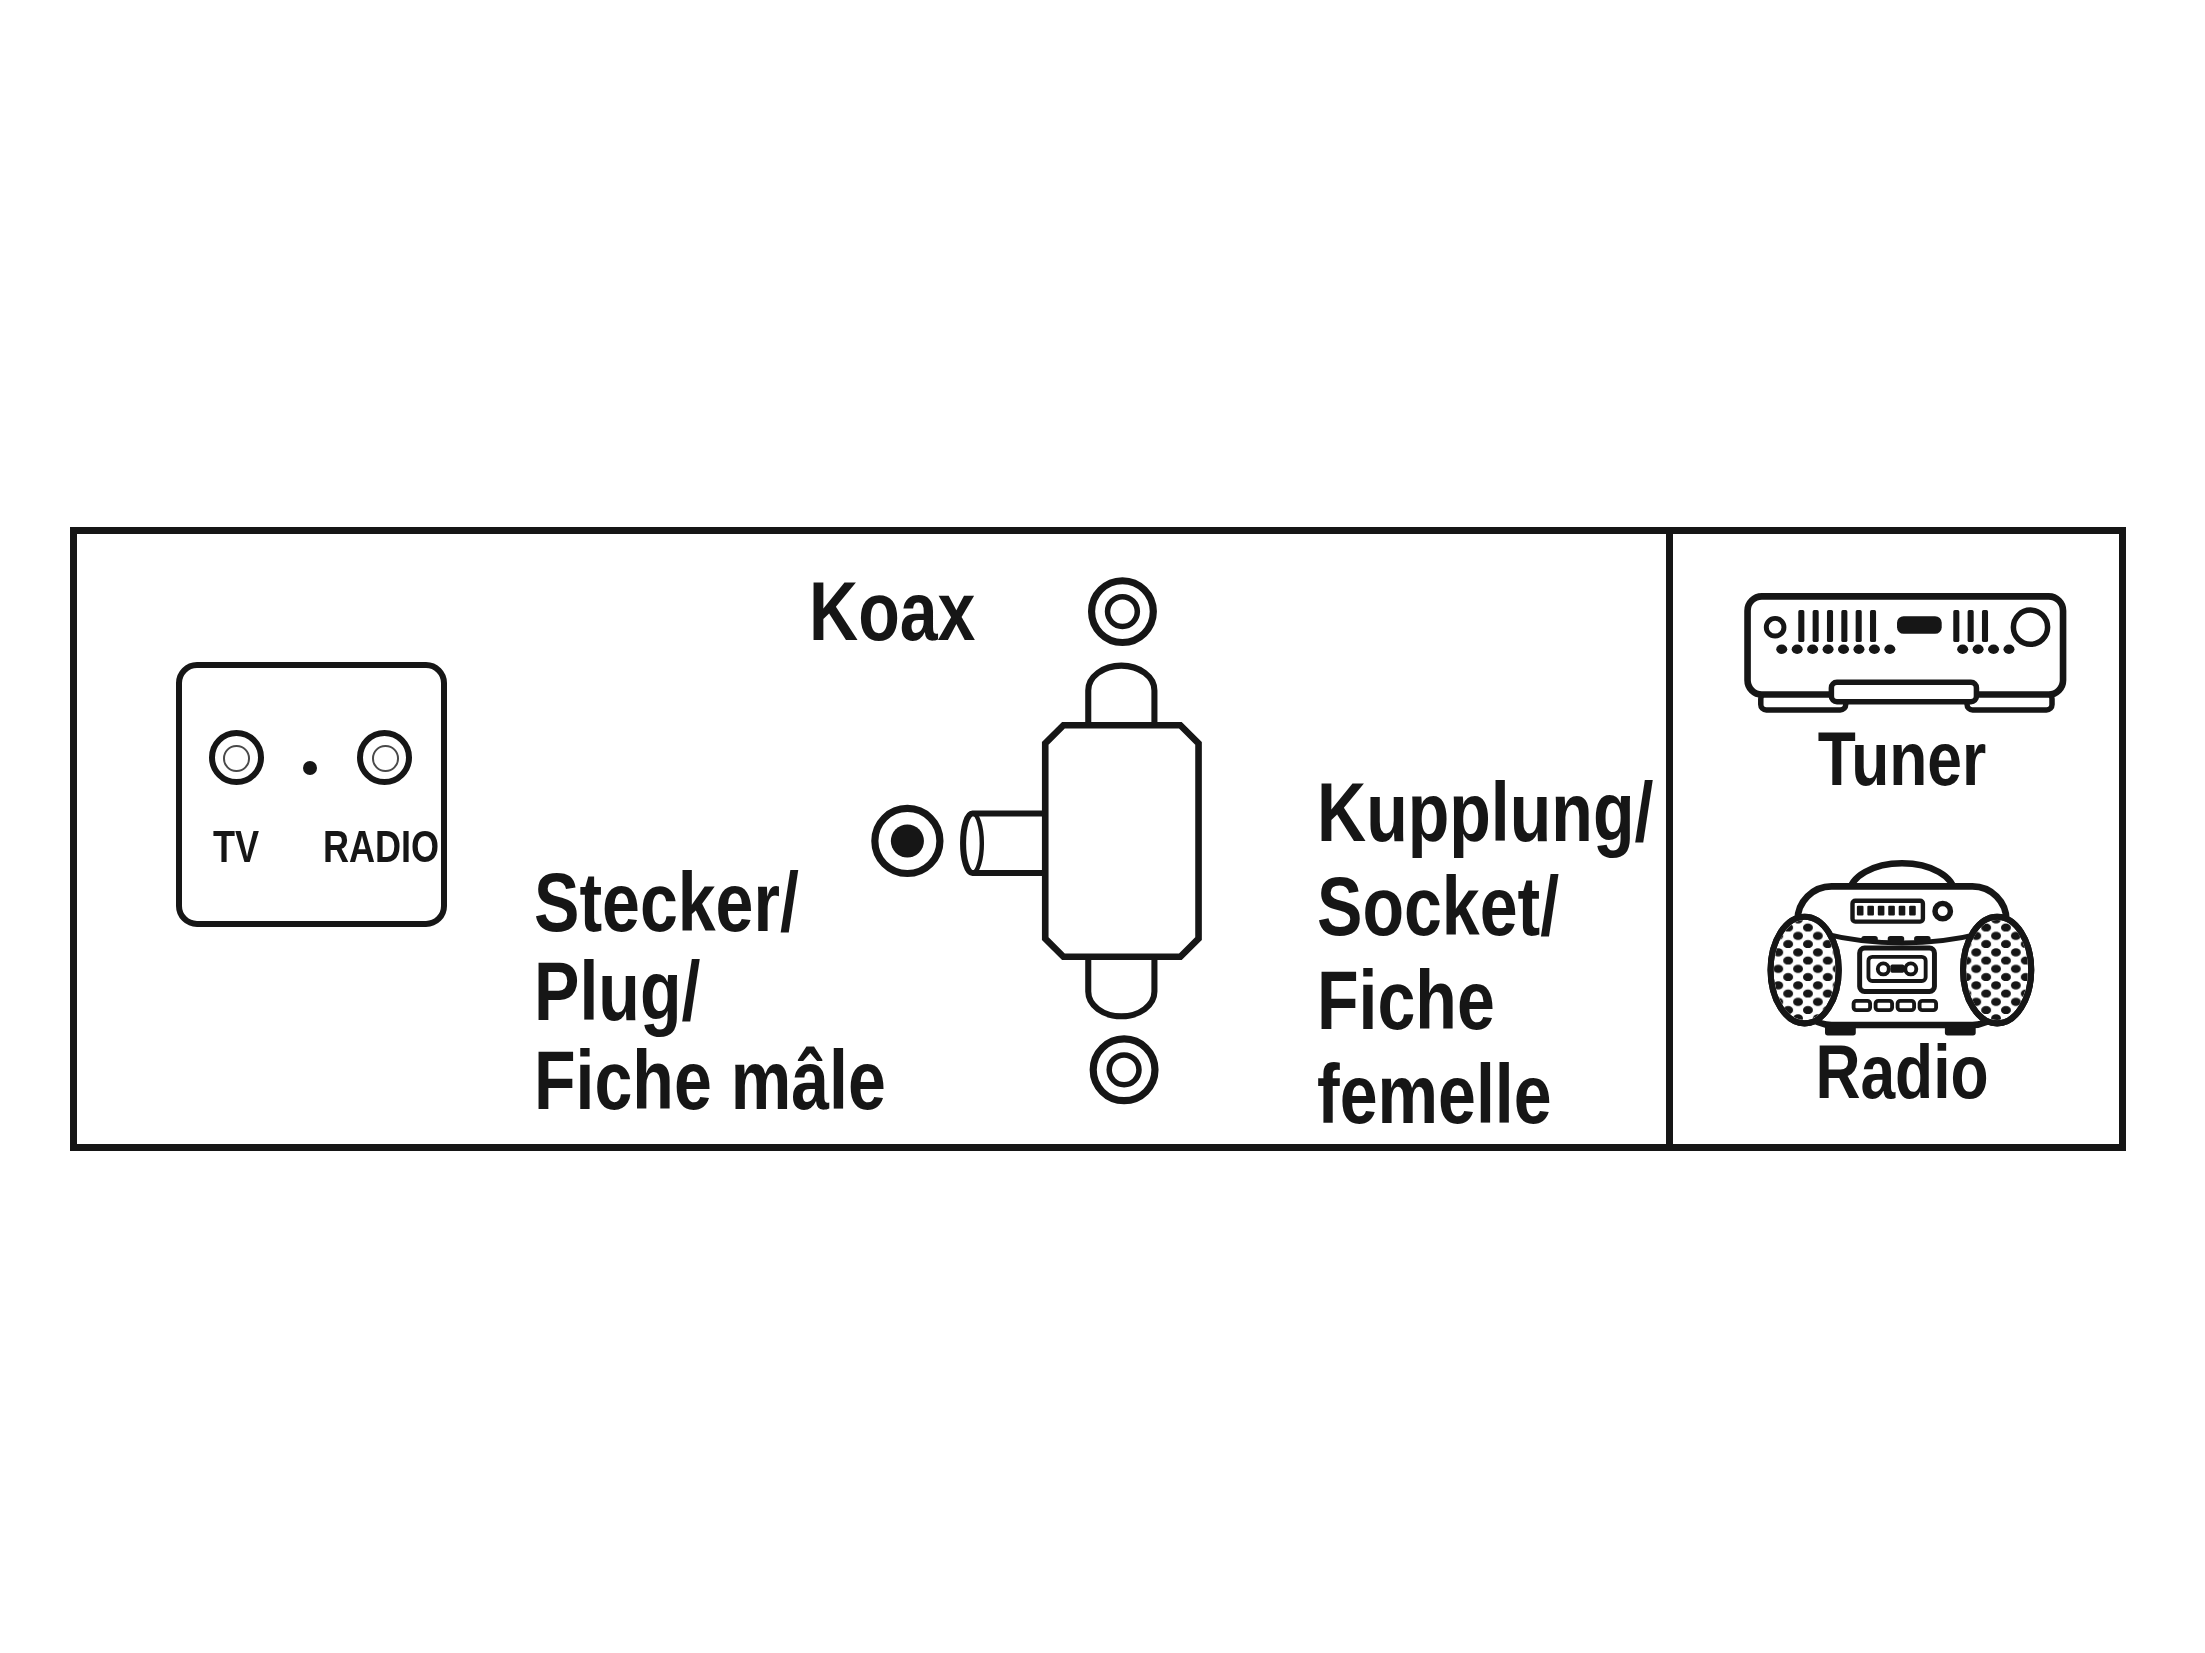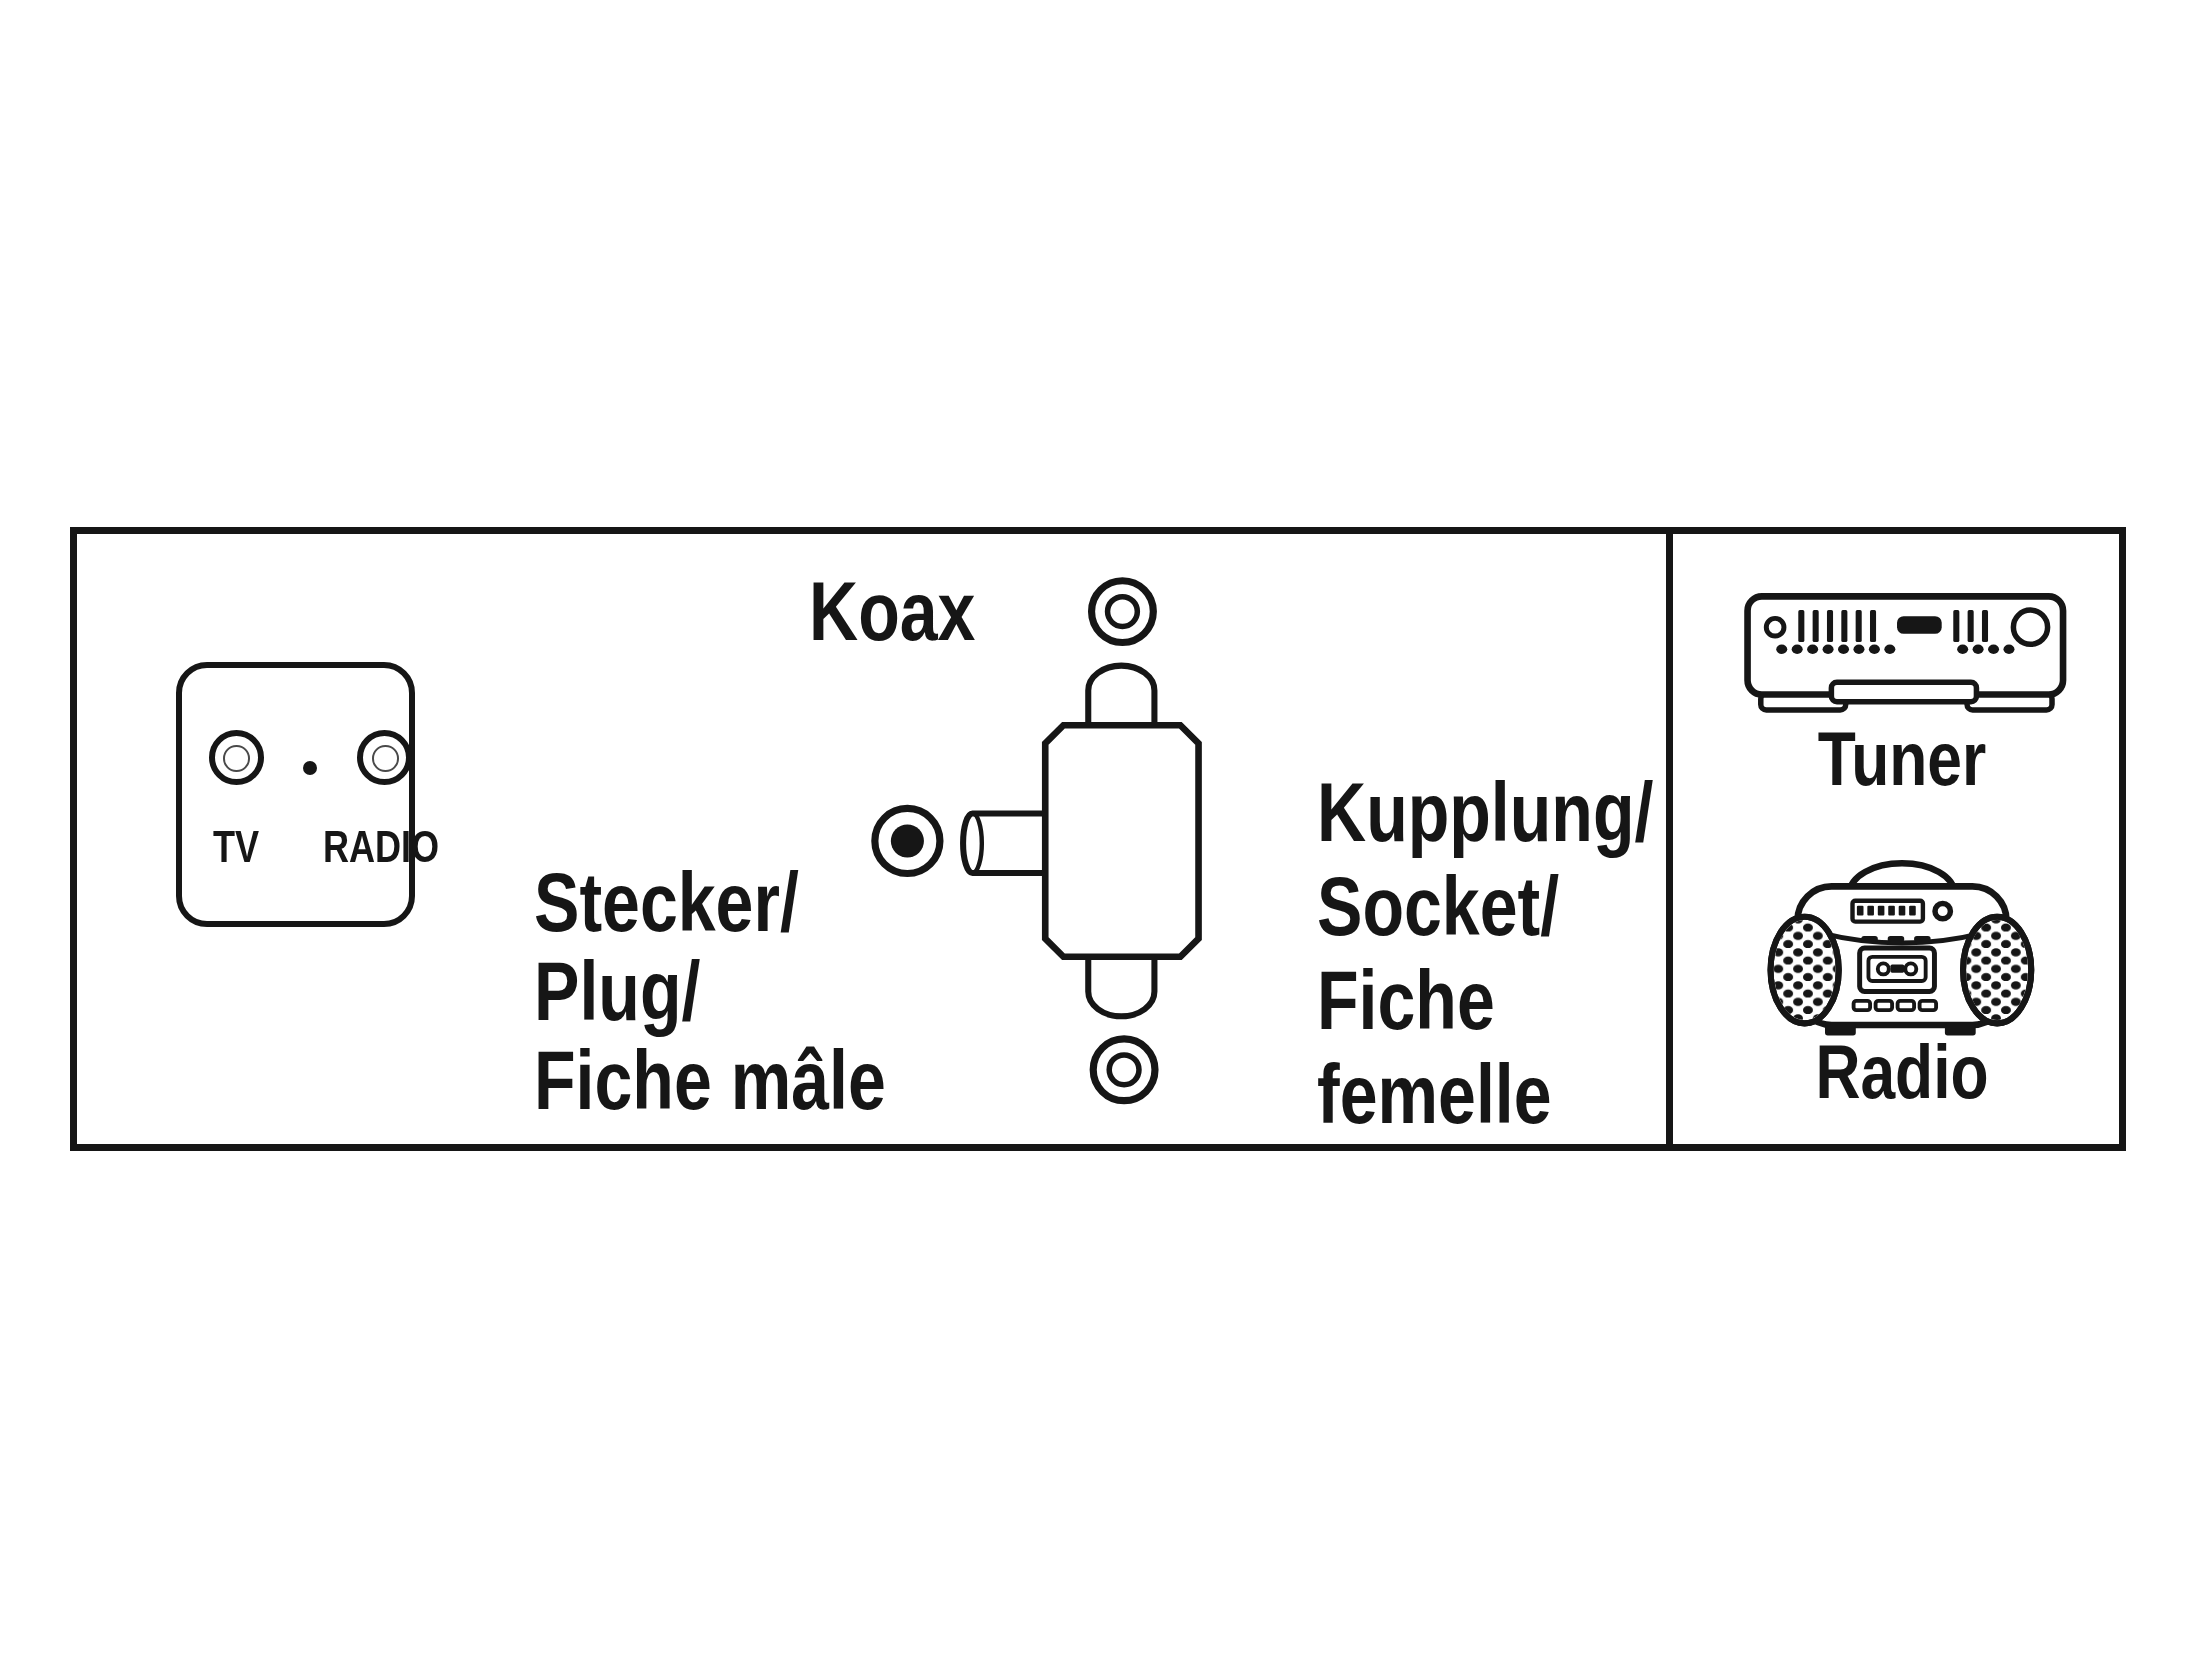--- a/index.html
+++ b/index.html
@@ -21,22 +21,22 @@
   svg .fk { fill:currentColor; stroke:none; }
 </style>
 </head>
 <body>
 
 <div id="canvas">
 
   <div class="abs frame" style="left:70px; top:527px; width:2056px; height:624px;"></div>
   <div class="abs divider" style="left:1666px; top:527px; width:7.2px; height:624px;"></div>
 
-  <div class="abs" style="left:176px; top:662px; width:239px; height:265px; border:6.6px solid var(--ink);
-              border-radius:31px; box-sizing:border-box; background:var(--bg);">
+  <div class="abs" style="left:176px; top:662px; width:271px; height:265px; border:6.6px solid var(--ink);
+              border-radius:21px; box-sizing:border-box; background:var(--bg);">
     <div class="circ" style="left:26.5px; top:62px; width:55px; height:55px; border-width:6px;"></div>
     <div class="circ" style="left:41px; top:77px; width:26.5px; height:26.5px; border-width:2.8px; border-color:var(--ring);"></div>
     <div class="circ" style="left:175px; top:62px; width:55px; height:55px; border-width:6px;"></div>
     <div class="circ" style="left:190px; top:77px; width:26.5px; height:26.5px; border-width:2.8px; border-color:var(--ring);"></div>
     <div class="abs" style="left:121px; top:93px; width:14.3px; height:14.3px; background:var(--ink); border-radius:50%;"></div>
     <div class="lbl cond-c" style="left:-1.1px; top:157px; width:110px; text-align:center; font-size:44px; line-height:44px;">TV</div>
     <div class="lbl cond-c" style="left:131px; top:157px; width:110px; text-align:center; font-size:44px; line-height:44px;">RADIO</div>
   </div>
 
   <div class="lbl cond-l t150" style="left:809px; top:570px; line-height:83px;">Koax</div>

